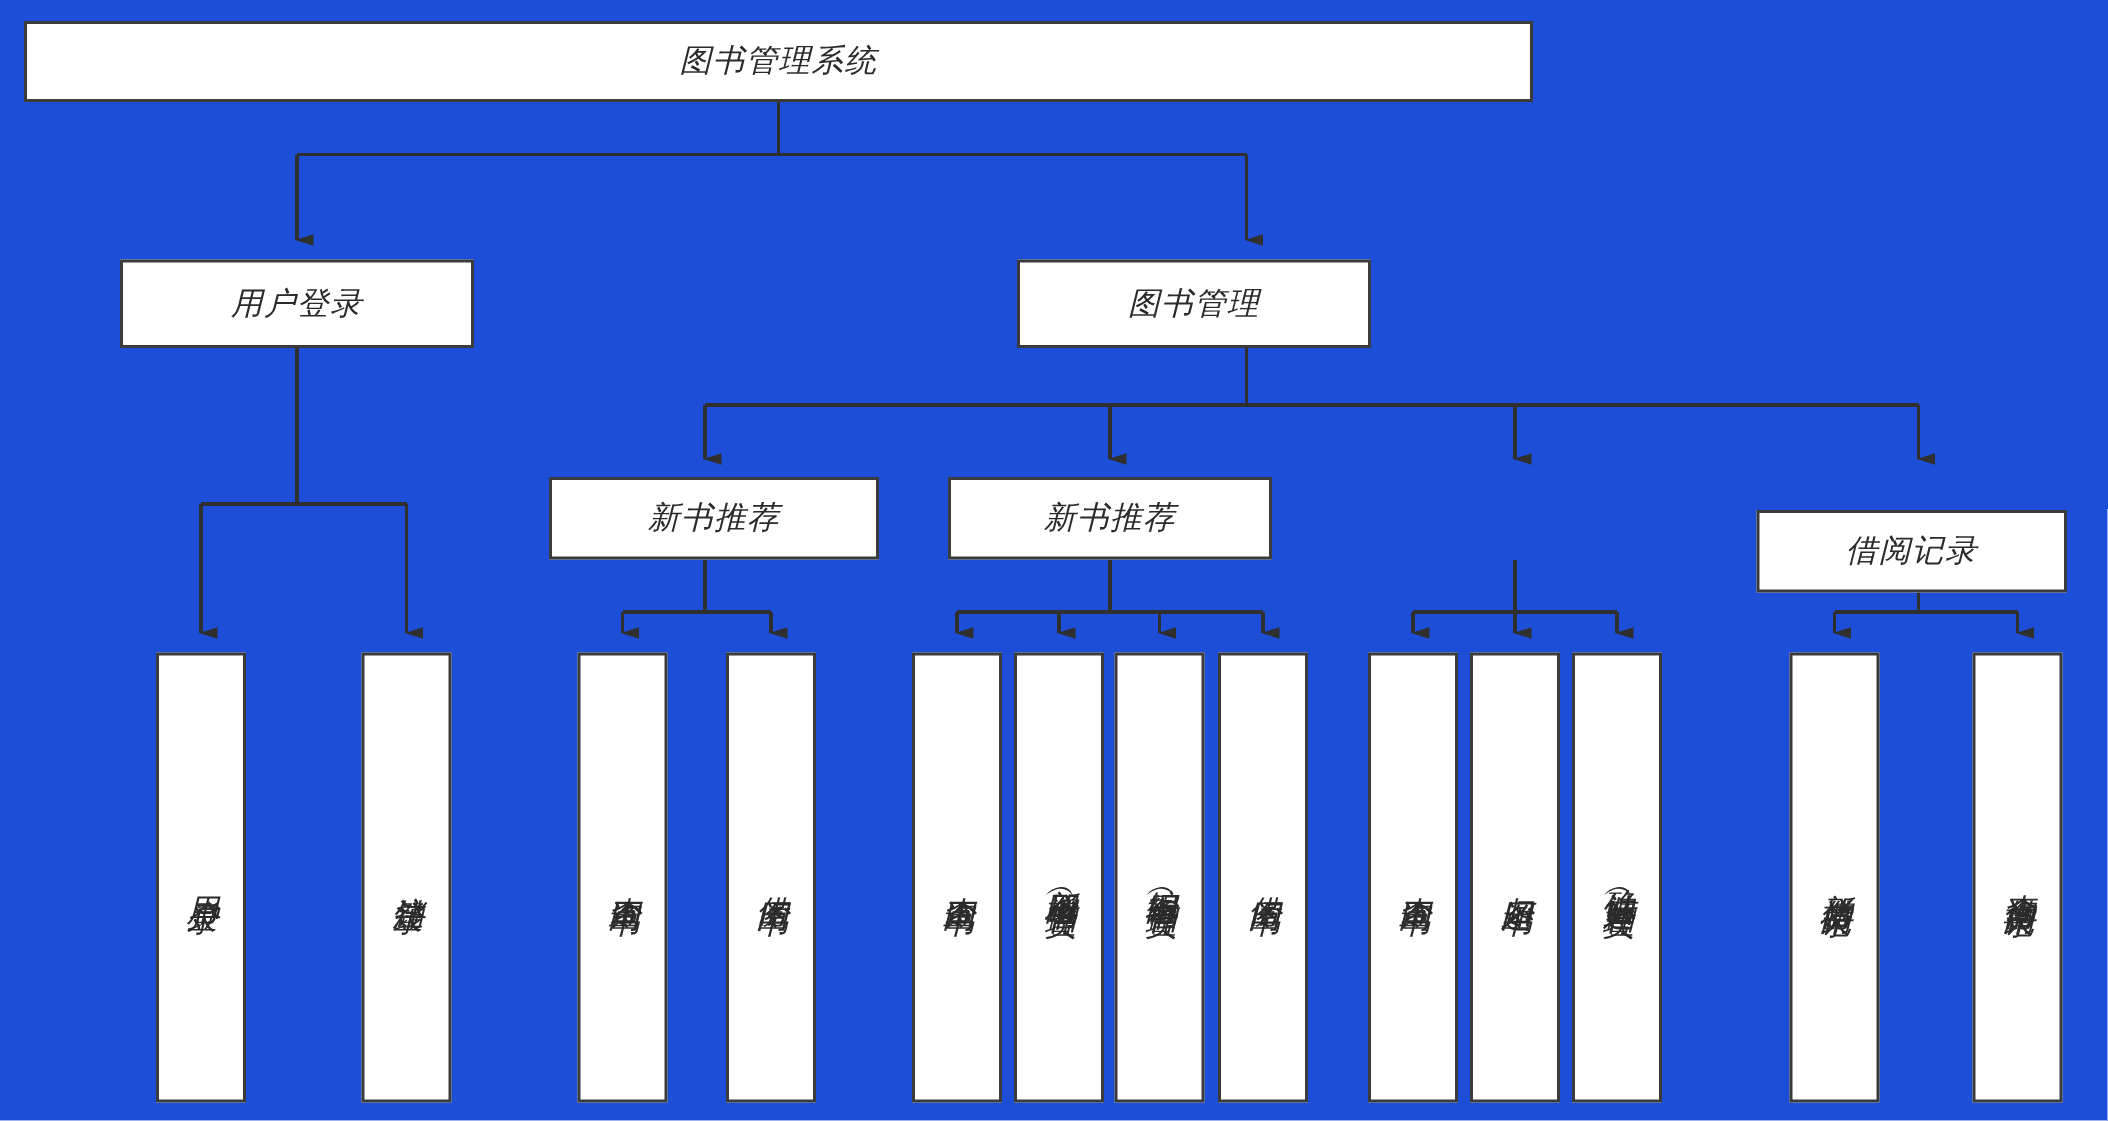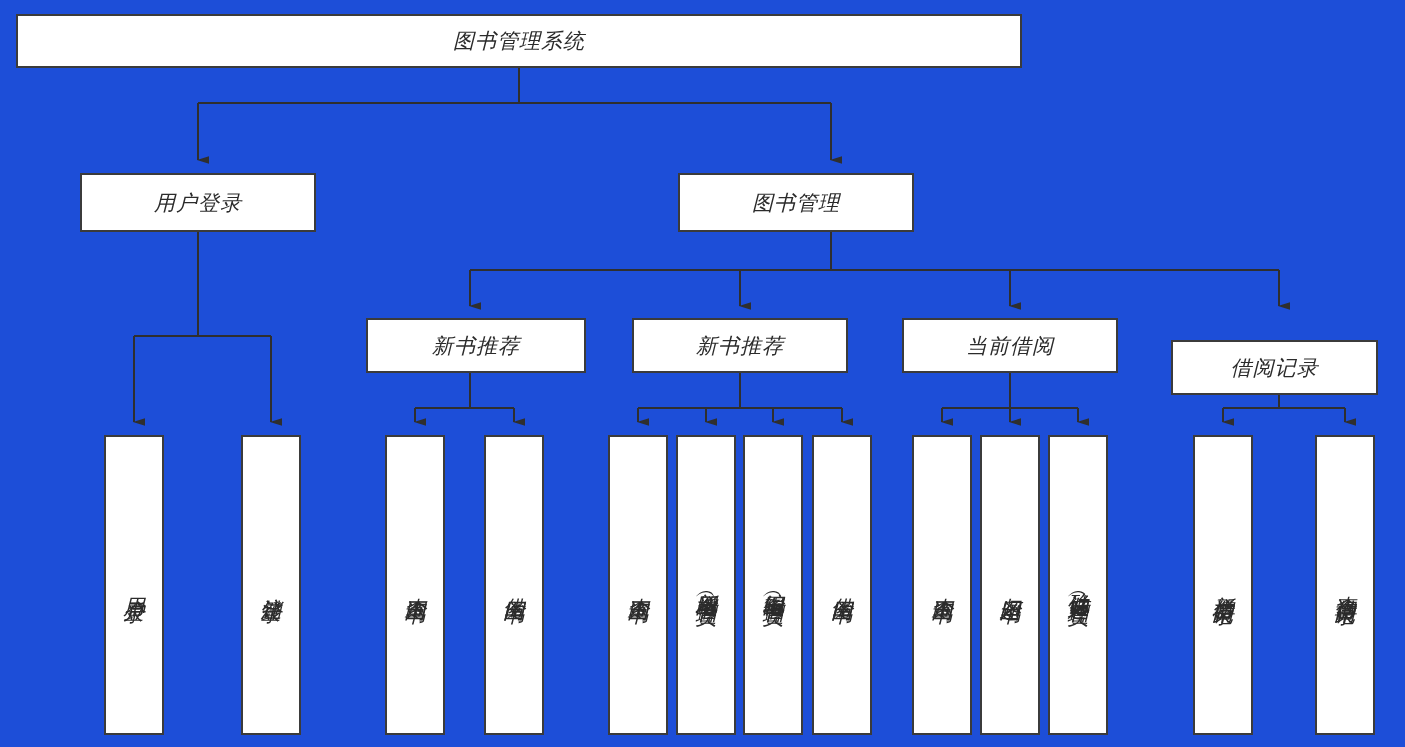--- a/index.html
+++ b/index.html
@@ -135,23 +135,20 @@
   <div class="node horizontal" style="left:678px; top:173px; width:236px; height:59px;">
     <span class="label">图书管理</span>
   </div>
 
   <div class="node horizontal" style="left:366px; top:318px; width:220px; height:55px;">
     <span class="label">新书推荐</span>
   </div>
   <div class="node horizontal" style="left:632px; top:318px; width:216px; height:55px;">
     <span class="label">新书推荐</span>
   </div>
-  <div class="node horizontal" style="left:902px; top:318px; width:216px; height:55px;">
-    <span class="label">当前借阅</span>
-  </div>
   <div class="node horizontal" style="left:1171px; top:318px; width:207px; height:55px;margin-top:22px;">
     <span class="label">借阅记录</span>
   </div>
 
   <div class="node vertical" style="left:104px; top:435px; width:60px; height:300px;">
     <span class="label">用户登录</span>
   </div>
   <div class="node vertical" style="left:241px; top:435px; width:60px; height:300px;">
     <span class="label">注销登录</span>
   </div>

